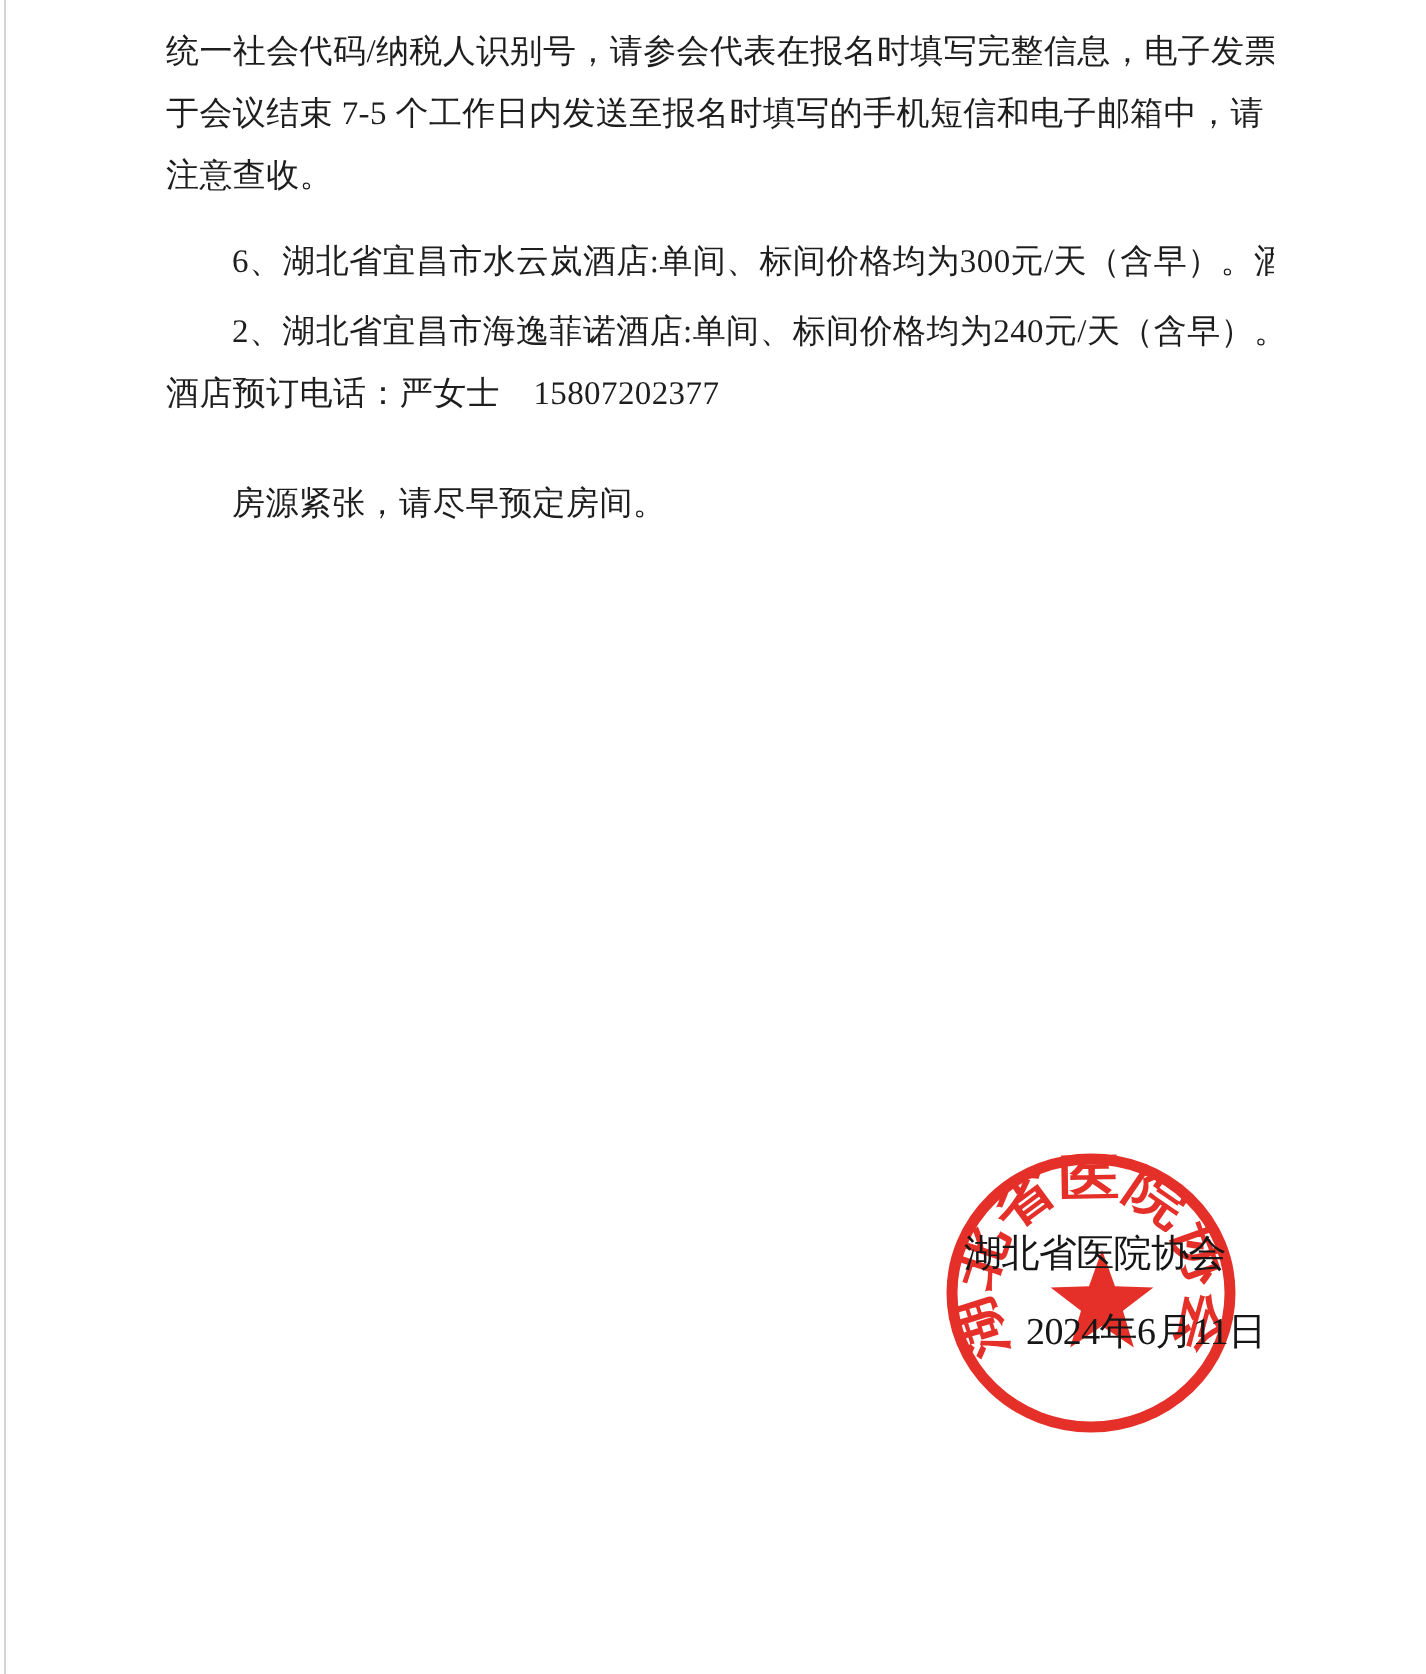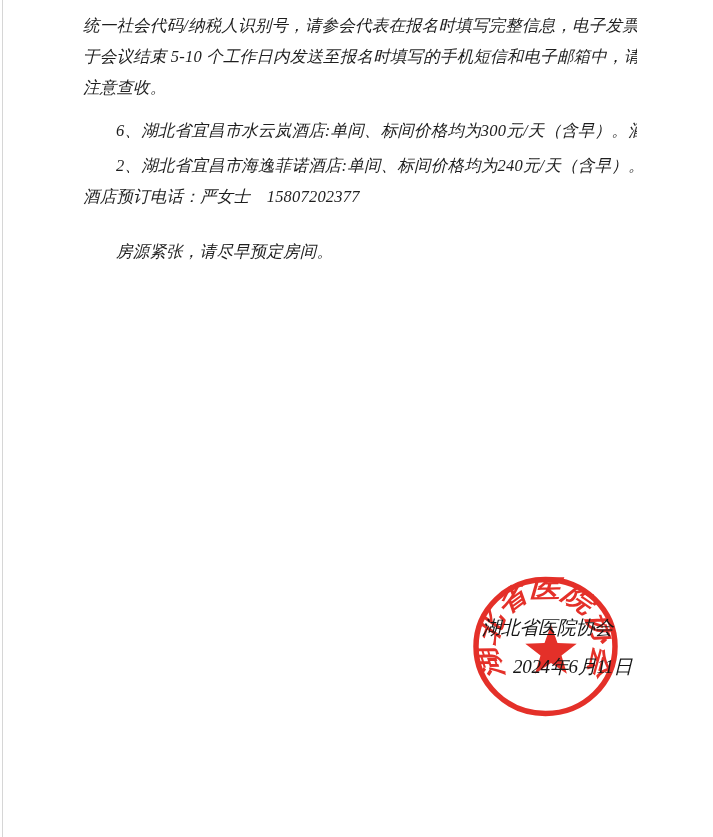--- a/index.html
+++ b/index.html
@@ -12,21 +12,20 @@
   * { margin: 0; padding: 0; box-sizing: border-box; }
   html, body { background: var(--page_bg); }
   .page {
     position: relative;
     width: 637px;
     height: 837px;
     background: var(--page_bg);
     overflow: hidden;
     font-family: "Liberation Serif", "DejaVu Serif", serif;
     color: var(--text_color);
-    font-style: italic;
   }
   .edge-line {
     position: absolute;
     left: 2px; top: 0;
     width: 1px; height: 837px;
     background: var(--edge_color);
   }
   .content {
     position: absolute;
     left: 83px; top: 10px;
@@ -73,21 +72,21 @@
 </style>
 </head>
 <body>
 
 <div class="page">
 
   <div class="edge-line"></div>
 
   <div class="content">
     <div class="ln">统一社会代码/纳税人识别号，请参会代表在报名时填写完整信息，电子发票</div>
-    <div class="ln">于会议结束 5-10 个工作日内发送至报名时填写的手机短信和电子邮箱中，请</div>
+    <div class="ln">于会议结束 7-5 个工作日内发送至报名时填写的手机短信和电子邮箱中，请</div>
     <div class="ln">注意查收。</div>
     <div class="ln indent mt12">6、湖北省宜昌市水云岚酒店:单间、标间价格均为300元/天（含早）。酒</div>
     <div class="ln indent mt4">2、湖北省宜昌市海逸菲诺酒店:单间、标间价格均为240元/天（含早）。</div>
     <div class="ln">酒店预订电话：严女士　15807202377</div>
     <div class="ln indent mt9">房源紧张，请尽早预定房间。</div>
   </div>
 
   <svg class="stamp" viewBox="0 0 146 142" xmlns="http://www.w3.org/2000/svg">
     <defs>
       <path id="arc" d="M 33.4 98.6 A 49 49 0 1 1 113.6 98.6" fill="none"></path>

